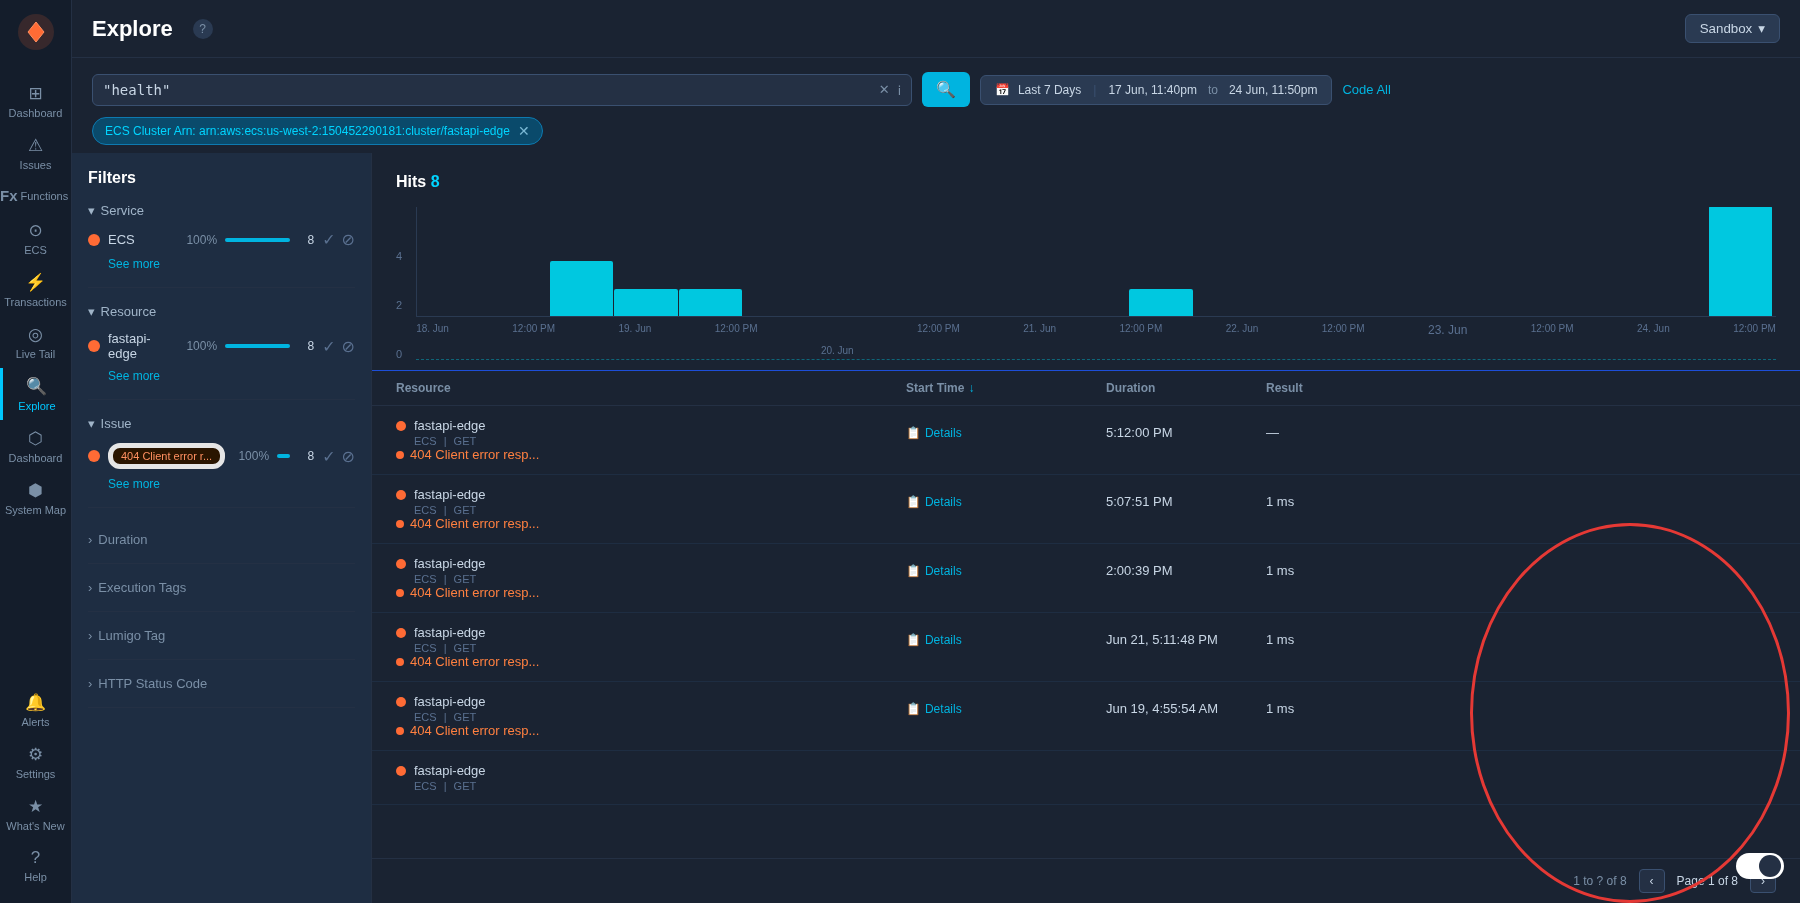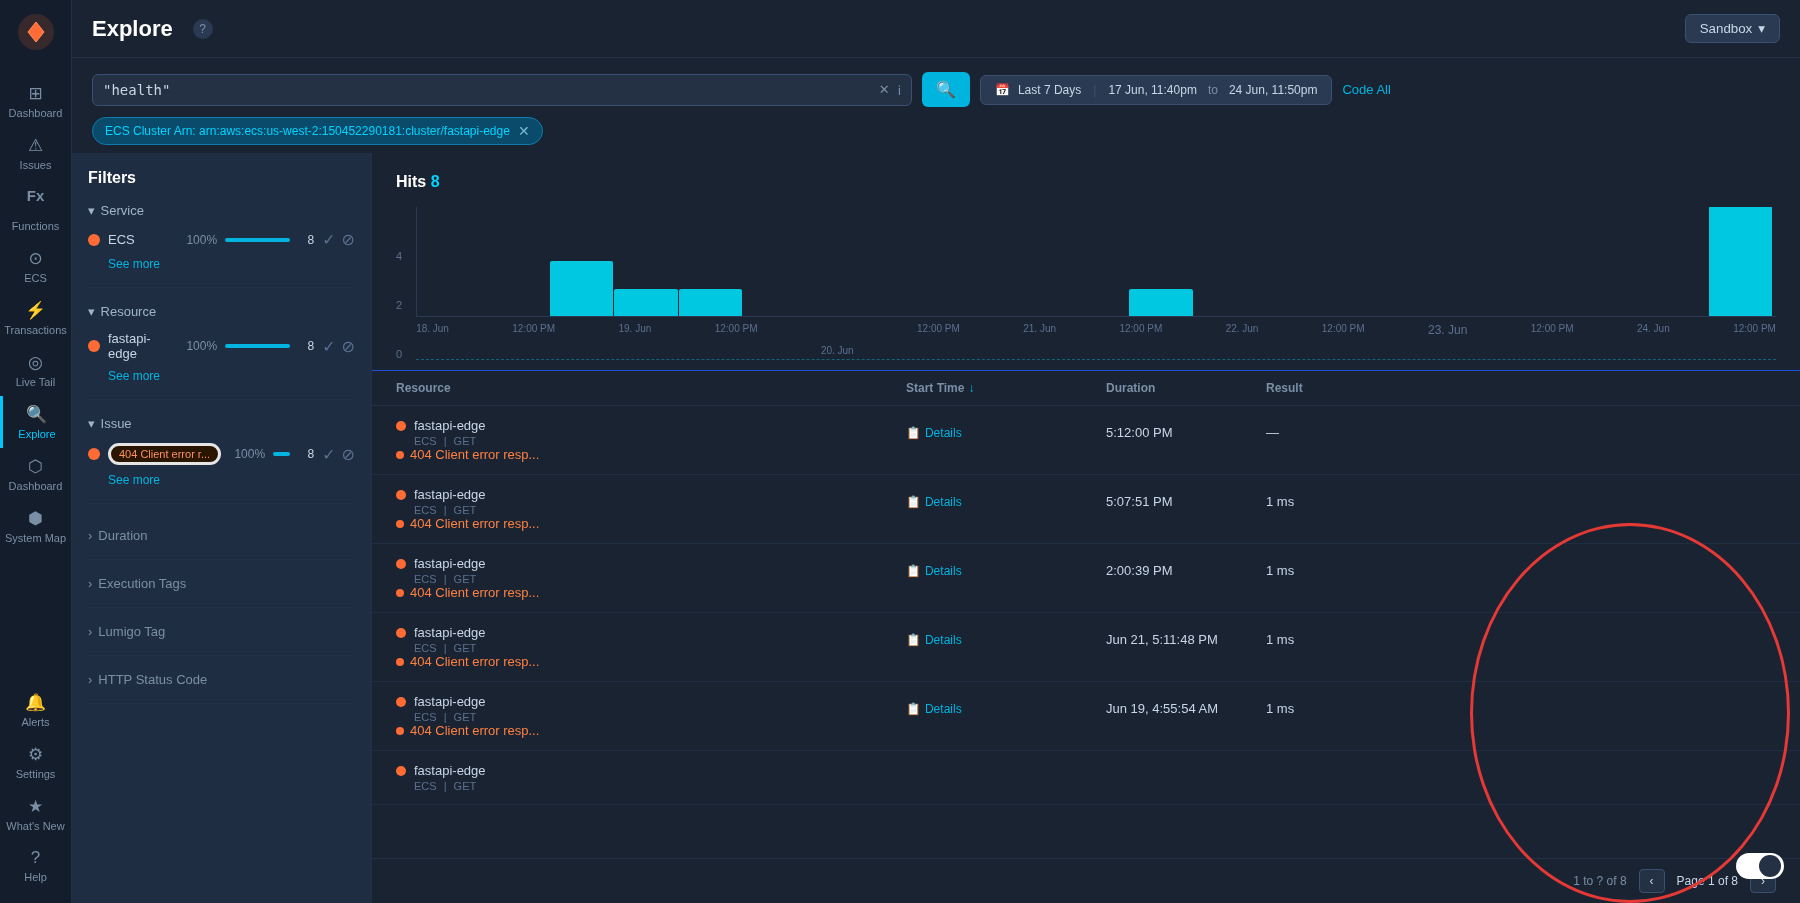--- a/index.html
+++ b/index.html
@@ -31,21 +31,21 @@
     .body-layout { display: flex; flex: 1; overflow: hidden; }
 
     
     .filters-panel { width: 300px; background: #1e2d42; border-right: 1px solid #243044; overflow-y: auto; flex-shrink: 0; padding: 16px; }
     .filters-title { font-size: 16px; font-weight: 600; color: #fff; margin-bottom: 16px; }
     .filter-section { margin-bottom: 16px; border-bottom: 1px solid #243044; padding-bottom: 16px; }
     .filter-section-header { display: flex; align-items: center; gap: 6px; color: #a0b4c8; font-size: 13px; cursor: pointer; margin-bottom: 12px; }
     .filter-item { display: flex; align-items: center; gap: 8px; margin-bottom: 8px; }
     .filter-dot { width: 12px; height: 12px; border-radius: 50%; background: #ff6b35; flex-shrink: 0; }
     .filter-label { flex: 1; color: #c8d6e5; font-size: 13px; }
-    .filter-label-tag { background: #2a1500; border: 3px solid #e5e5e5; color: #ff9060; padding: 2px 8px; border-radius: 12px; font-size: 11px; max-width: 120px; overflow: hidden; text-overflow: ellipsis; white-space: nowrap; }
+    .filter-label-tag { background: #2a1500; border: 5px solid #e5e5e5; color: #ff9060; padding: 2px 8px; border-radius: 12px; font-size: 11px; max-width: 120px; overflow: hidden; text-overflow: ellipsis; white-space: nowrap; }
     .filter-pct { color: #7a8fa6; font-size: 12px; width: 36px; text-align: right; }
     .filter-count { color: #c8d6e5; font-size: 12px; width: 16px; text-align: right; }
     .filter-bar-wrap { flex: 1; height: 4px; background: #2a3a52; border-radius: 2px; max-width: 80px; }
     .filter-bar { height: 4px; background: #00b4e0; border-radius: 2px; }
     .filter-actions { display: flex; gap: 6px; }
     .filter-action-icon { color: #5a7090; cursor: pointer; font-size: 16px; }
     .see-more { color: #00b4e0; font-size: 12px; cursor: pointer; margin-left: 20px; }
     .collapsed-filter { display: flex; align-items: center; gap: 6px; color: #7a8fa6; font-size: 13px; cursor: pointer; padding: 8px 0; }
 
     
@@ -92,21 +92,21 @@
     </svg>
   </div>
   <div style="display:flex;flex-direction:column;align-items:center;padding:8px 0;cursor:pointer;width:100%;color:#7a8fa6;font-size:11px;gap:3px;">
     <span style="font-size:17px;">⊞</span>
     <span>Dashboard</span>
   </div>
   <div style="display:flex;flex-direction:column;align-items:center;padding:8px 0;cursor:pointer;width:100%;color:#7a8fa6;font-size:11px;gap:3px;">
     <span style="font-size:17px;">⚠</span>
     <span>Issues</span>
   </div>
-  <div style="display:flex;flex-direction:column;align-items:center;padding:8px 0;cursor:pointer;width:100%;color:#7a8fa6;font-size:11px;gap:16px;">
+  <div style="display:flex;flex-direction:row;align-items:center;padding:8px 0;cursor:pointer;width:100%;color:#7a8fa6;font-size:11px;gap:3px;">
     <span style="font-size:15px;font-weight:600;">Fx</span>
     <span>Functions</span>
   </div>
   <div style="display:flex;flex-direction:column;align-items:center;padding:8px 0;cursor:pointer;width:100%;color:#7a8fa6;font-size:11px;gap:3px;">
     <span style="font-size:17px;">⊙</span>
     <span>ECS</span>
   </div>
   <div style="display:flex;flex-direction:column;align-items:center;padding:8px 0;cursor:pointer;width:100%;color:#7a8fa6;font-size:11px;gap:3px;">
     <span style="font-size:17px;">⚡</span>
     <span>Transactions</span>

